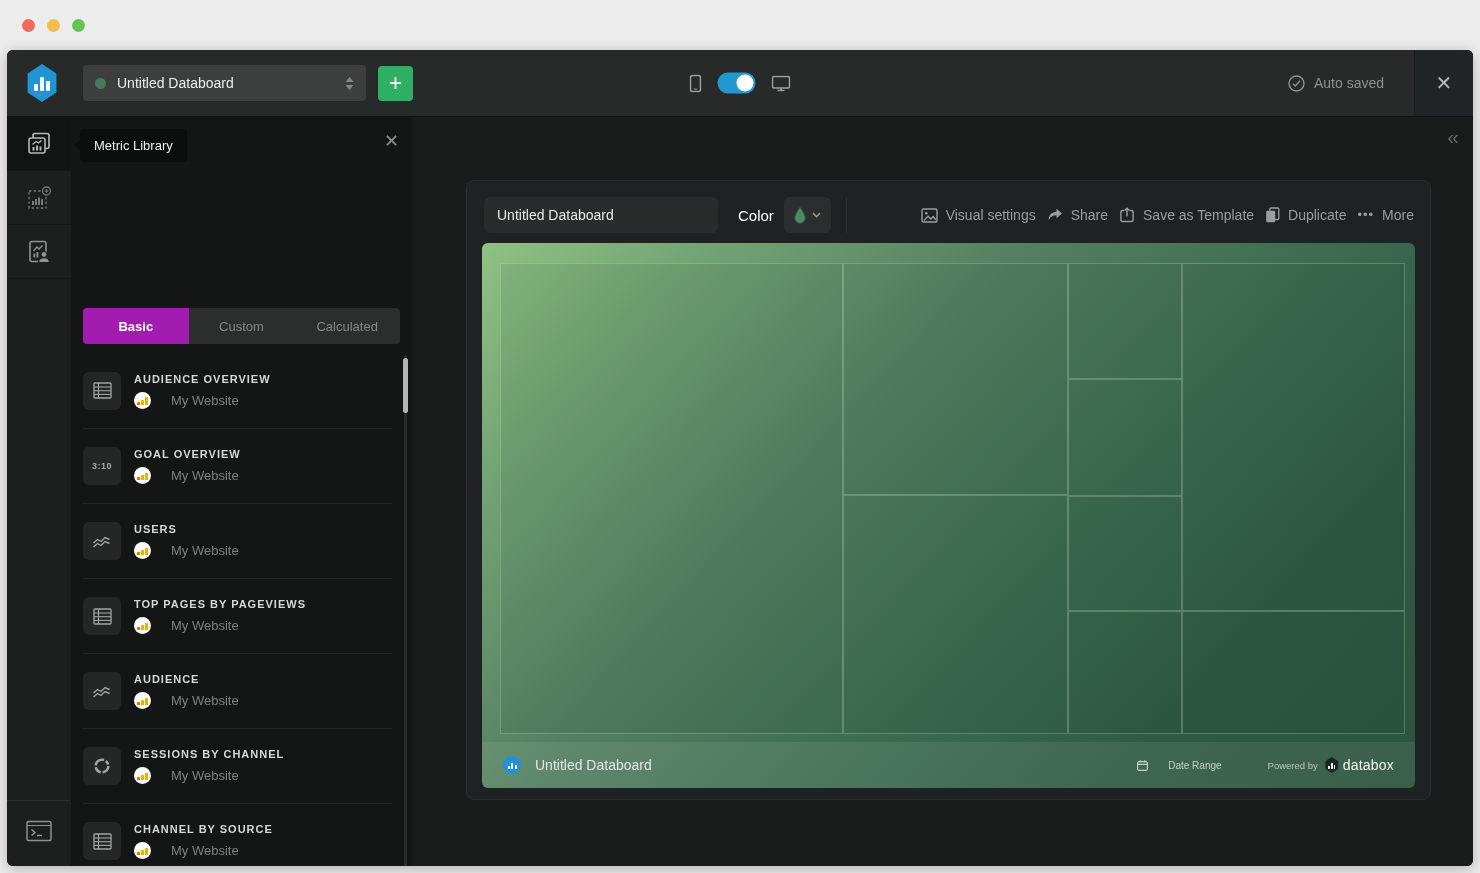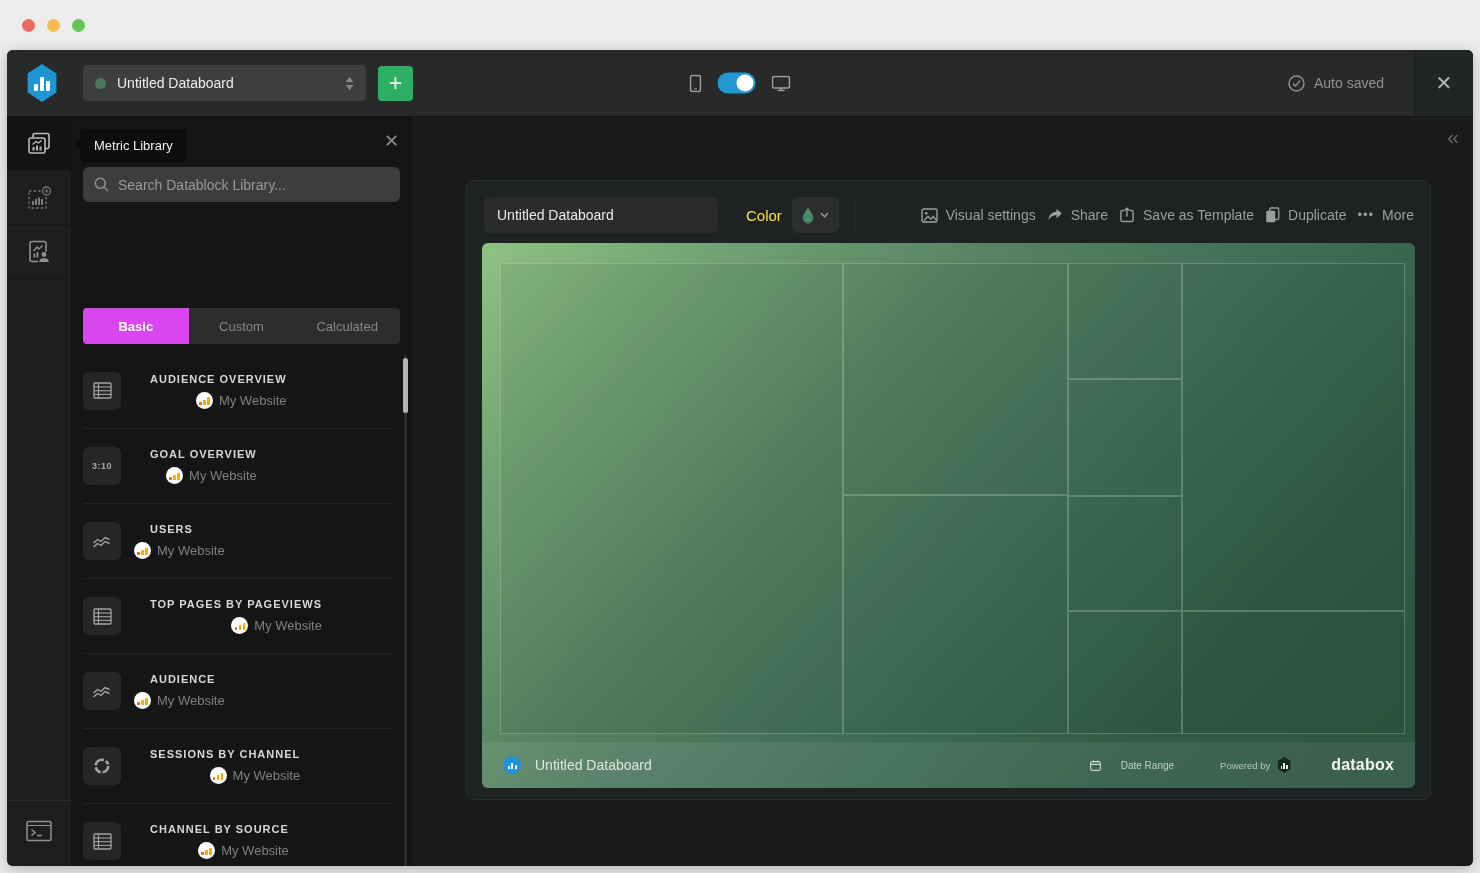--- a/index.html
+++ b/index.html
@@ -55,43 +55,43 @@
   .tooltip:before { content:""; position:absolute; left:-6px; top:10px; border:6px solid transparent; border-left:none; border-right:7px solid #0c0e0d; }
   .panel-close { position:absolute; right:13px; top:13px; color:#898c8b; font-size:18px; font-weight:300; cursor:pointer; }
   .search { position:absolute; left:12px; right:12px; top:50px; height:35px; background:#3b3e3d; border-radius:6px; display:flex; align-items:center; padding:0 11px; gap:9px; }
   .search input { flex:1; background:transparent; border:none; outline:none; color:#dfe1e0; font-size:14px; font-family:inherit; }
   .search input::placeholder { color:#979a99; }
   .datasource { position:absolute; left:12px; right:12px; top:98px; height:83px; border:1px dashed #626564; border-radius:4px; display:flex; flex-direction:column; align-items:center; justify-content:center; gap:6px; cursor:pointer; }
   .datasource .ds-label { color:#e6e8e7; font-size:13px; }
   .datasource .sorter { position:absolute; right:12px; top:50%; transform:translateY(-50%); margin:0; }
   .tabs { position:absolute; left:12px; right:12px; top:191px; height:36px; display:flex; border-radius:4px; overflow:hidden; }
   .tab { flex:1; display:flex; align-items:center; justify-content:center; font-size:13px; background:#2b2e2d; color:#858887; cursor:pointer; }
-  .tab.active { background:#d946ef; color:#fff; font-weight:700; }
+  .tab.active { background:#a21caf; color:#fff; font-weight:700; }
   .metric-list { position:absolute; left:12px; right:20px; top:236px; bottom:0; overflow:hidden; }
   .metric-item { height:75px; display:flex; align-items:center; gap:13px; cursor:pointer; }
   .metric-item + .metric-item { border-top:1px solid #222524; }
   .tile { width:38px; height:38px; border-radius:6px; background:#242726; display:flex; align-items:center; justify-content:center; flex-shrink:0; }
   .tile .goal-time { color:#a5a8a7; font-size:9px; font-weight:700; letter-spacing:.5px; }
-  .m-title { color:#d6d8d7; font-size:11px; font-weight:700; letter-spacing:1px;margin-left:16px; }
-  .m-source { margin-top:7px; display:flex; align-items:center; gap:6px; color:#7e817f; font-size:13px;justify-content:flex-end; }
+  .m-title { color:#d6d8d7; font-size:11px; font-weight:700; letter-spacing:1px; }
+  .m-source { margin-top:7px; display:flex; align-items:center; gap:20px; color:#7e817f; font-size:13px; }
   .ga-badge { width:17px; height:17px; border-radius:50%; background:#fff; display:flex; align-items:flex-end; justify-content:center; gap:1.5px; padding-bottom:4px; }
   .ga-badge i { display:block; width:2.5px; border-radius:.5px; }
   .ga-badge i:nth-child(1){height:3px; background:#e8710a;}
   .ga-badge i:nth-child(2){height:5px; background:#f9ab00;}
   .ga-badge i:nth-child(3){height:7.5px; background:#f9ab00;}
   .scroll-track { position:absolute; right:5px; top:238px; bottom:8px; width:3px; background:#292c2b; border-radius:2px; }
   .scroll-thumb { position:absolute; right:4px; top:241px; width:5px; height:55px; background:#b3b6b5; border-radius:3px; cursor:grab; }
 
   
   .main { position:absolute; left:405px; top:67px; right:0; bottom:0; background:#1a1c1b; }
   .collapse { position:absolute; top:8px; right:14px; color:#676a69; font-size:21px; cursor:pointer; }
   .card { position:absolute; left:54px; top:63px; width:965px; height:620px; background:#1f2222; border:1px solid #2b2e2d; border-radius:8px; }
   .card-toolbar { position:absolute; left:17px; right:16px; top:16px; height:36px; display:flex; align-items:center; }
   .name-input { width:234px; height:36px; background:#292c2b; border:none; border-radius:6px; outline:none; padding:0 13px; color:#e9ebea; font-size:14px; font-family:inherit; }
-  .color-label { margin-left:28px; color:#fde047; font-size:15px; }
+  .color-label { margin-left:20px; color:#ffffff; font-size:15px; }
   .color-btn { margin-left:10px; width:47px; height:36px; background:#2b2e2d; border-radius:6px; display:flex; align-items:center; justify-content:center; gap:5px; cursor:pointer; }
   .t-divider { margin-left:15px; width:1px; height:36px; background:#2c2f2e; }
   .toolbar-actions { margin-left:auto; display:flex; align-items:center; gap:11px; }
   .t-btn { display:flex; align-items:center; gap:8px; color:#9b9e9d; font-size:14px; cursor:pointer; white-space:nowrap; }
   .t-btn .dots { font-size:13px; letter-spacing:1px; line-height:0; }
 
   
   .board { position:absolute; left:15px; top:62px; width:933px; height:545px; border-radius:6px; overflow:hidden;
     background:linear-gradient(133deg,#90c283 0%,#74a575 15%,#547f61 38%,#3c6b51 60%,#305a45 78%,#2b533e 100%); }
   .grid { position:absolute; left:18px; top:20px; width:905px; height:471px; }
@@ -101,21 +101,21 @@
   .b-logo i { display:block; width:2px; background:#fff; border-radius:.5px; }
   .b-logo i:nth-child(1){height:3px;} .b-logo i:nth-child(2){height:6.5px;} .b-logo i:nth-child(3){height:4.5px;}
   .b-title { margin-left:14px; color:#e2e6e3; font-size:14px; }
   .b-right { margin-left:auto; display:flex; align-items:center; }
   .date-range { display:flex; align-items:center; gap:20px; color:rgba(223,235,225,.8); font-size:10px; cursor:pointer; }
   .powered { margin-left:46px; color:rgba(223,235,225,.72); font-size:9.5px; }
   .brand { margin-left:7px; display:flex; align-items:center; gap:4px; }
   .brand-hex { width:14px; height:16px; background:#16281f; clip-path:polygon(50% 0%,95% 25%,95% 75%,50% 100%,5% 75%,5% 25%); display:flex; align-items:flex-end; justify-content:center; gap:1px; padding-bottom:4.5px; }
   .brand-hex i { display:block; width:1.8px; background:#e9efe9; }
   .brand-hex i:nth-child(1){height:2.5px;} .brand-hex i:nth-child(2){height:5.5px;} .brand-hex i:nth-child(3){height:4px;}
-  .brand-name { color:#f2f5f2; font-size:16px; font-weight:700; letter-spacing:.2px;margin-left:36px; }
+  .brand-name { color:#f2f5f2; font-size:14px; font-weight:400; letter-spacing:.2px; }
 </style>
 </head>
 <body>
 
 <div class="traffic">
   <span style="background:#ee6a5f"></span>
   <span style="background:#f5bd4c"></span>
   <span style="background:#62c554"></span>
 </div>
 
@@ -206,27 +206,20 @@
         <path d="M5.5 9.5 L9 12.5 L5.5 15.5" fill="none" stroke="#8f9291" stroke-width="1.5"></path>
         <line x1="11" y1="15.5" x2="16" y2="15.5" stroke="#8f9291" stroke-width="1.5"></line>
       </svg>
     </div>
   </div>
 
   <div class="panel">
     <div class="tooltip">Metric Library</div>
     <div class="panel-close">✕</div>
 
-    <div class="search">
-      <svg width="15" height="15" viewBox="0 0 15 15">
-        <circle cx="6.3" cy="6.3" r="5" fill="none" stroke="#8b8e8d" stroke-width="1.6"></circle>
-        <line x1="10" y1="10" x2="14" y2="14" stroke="#8b8e8d" stroke-width="1.6"></line>
-      </svg>
-      <input type="text" placeholder="Search Datablock Library..." style="">
-    </div>
 
 
     <div class="tabs">
       <div class="tab active">Basic</div>
       <div class="tab">Custom</div>
       <div class="tab">Calculated</div>
     </div>
 
     <div class="metric-list">
 

